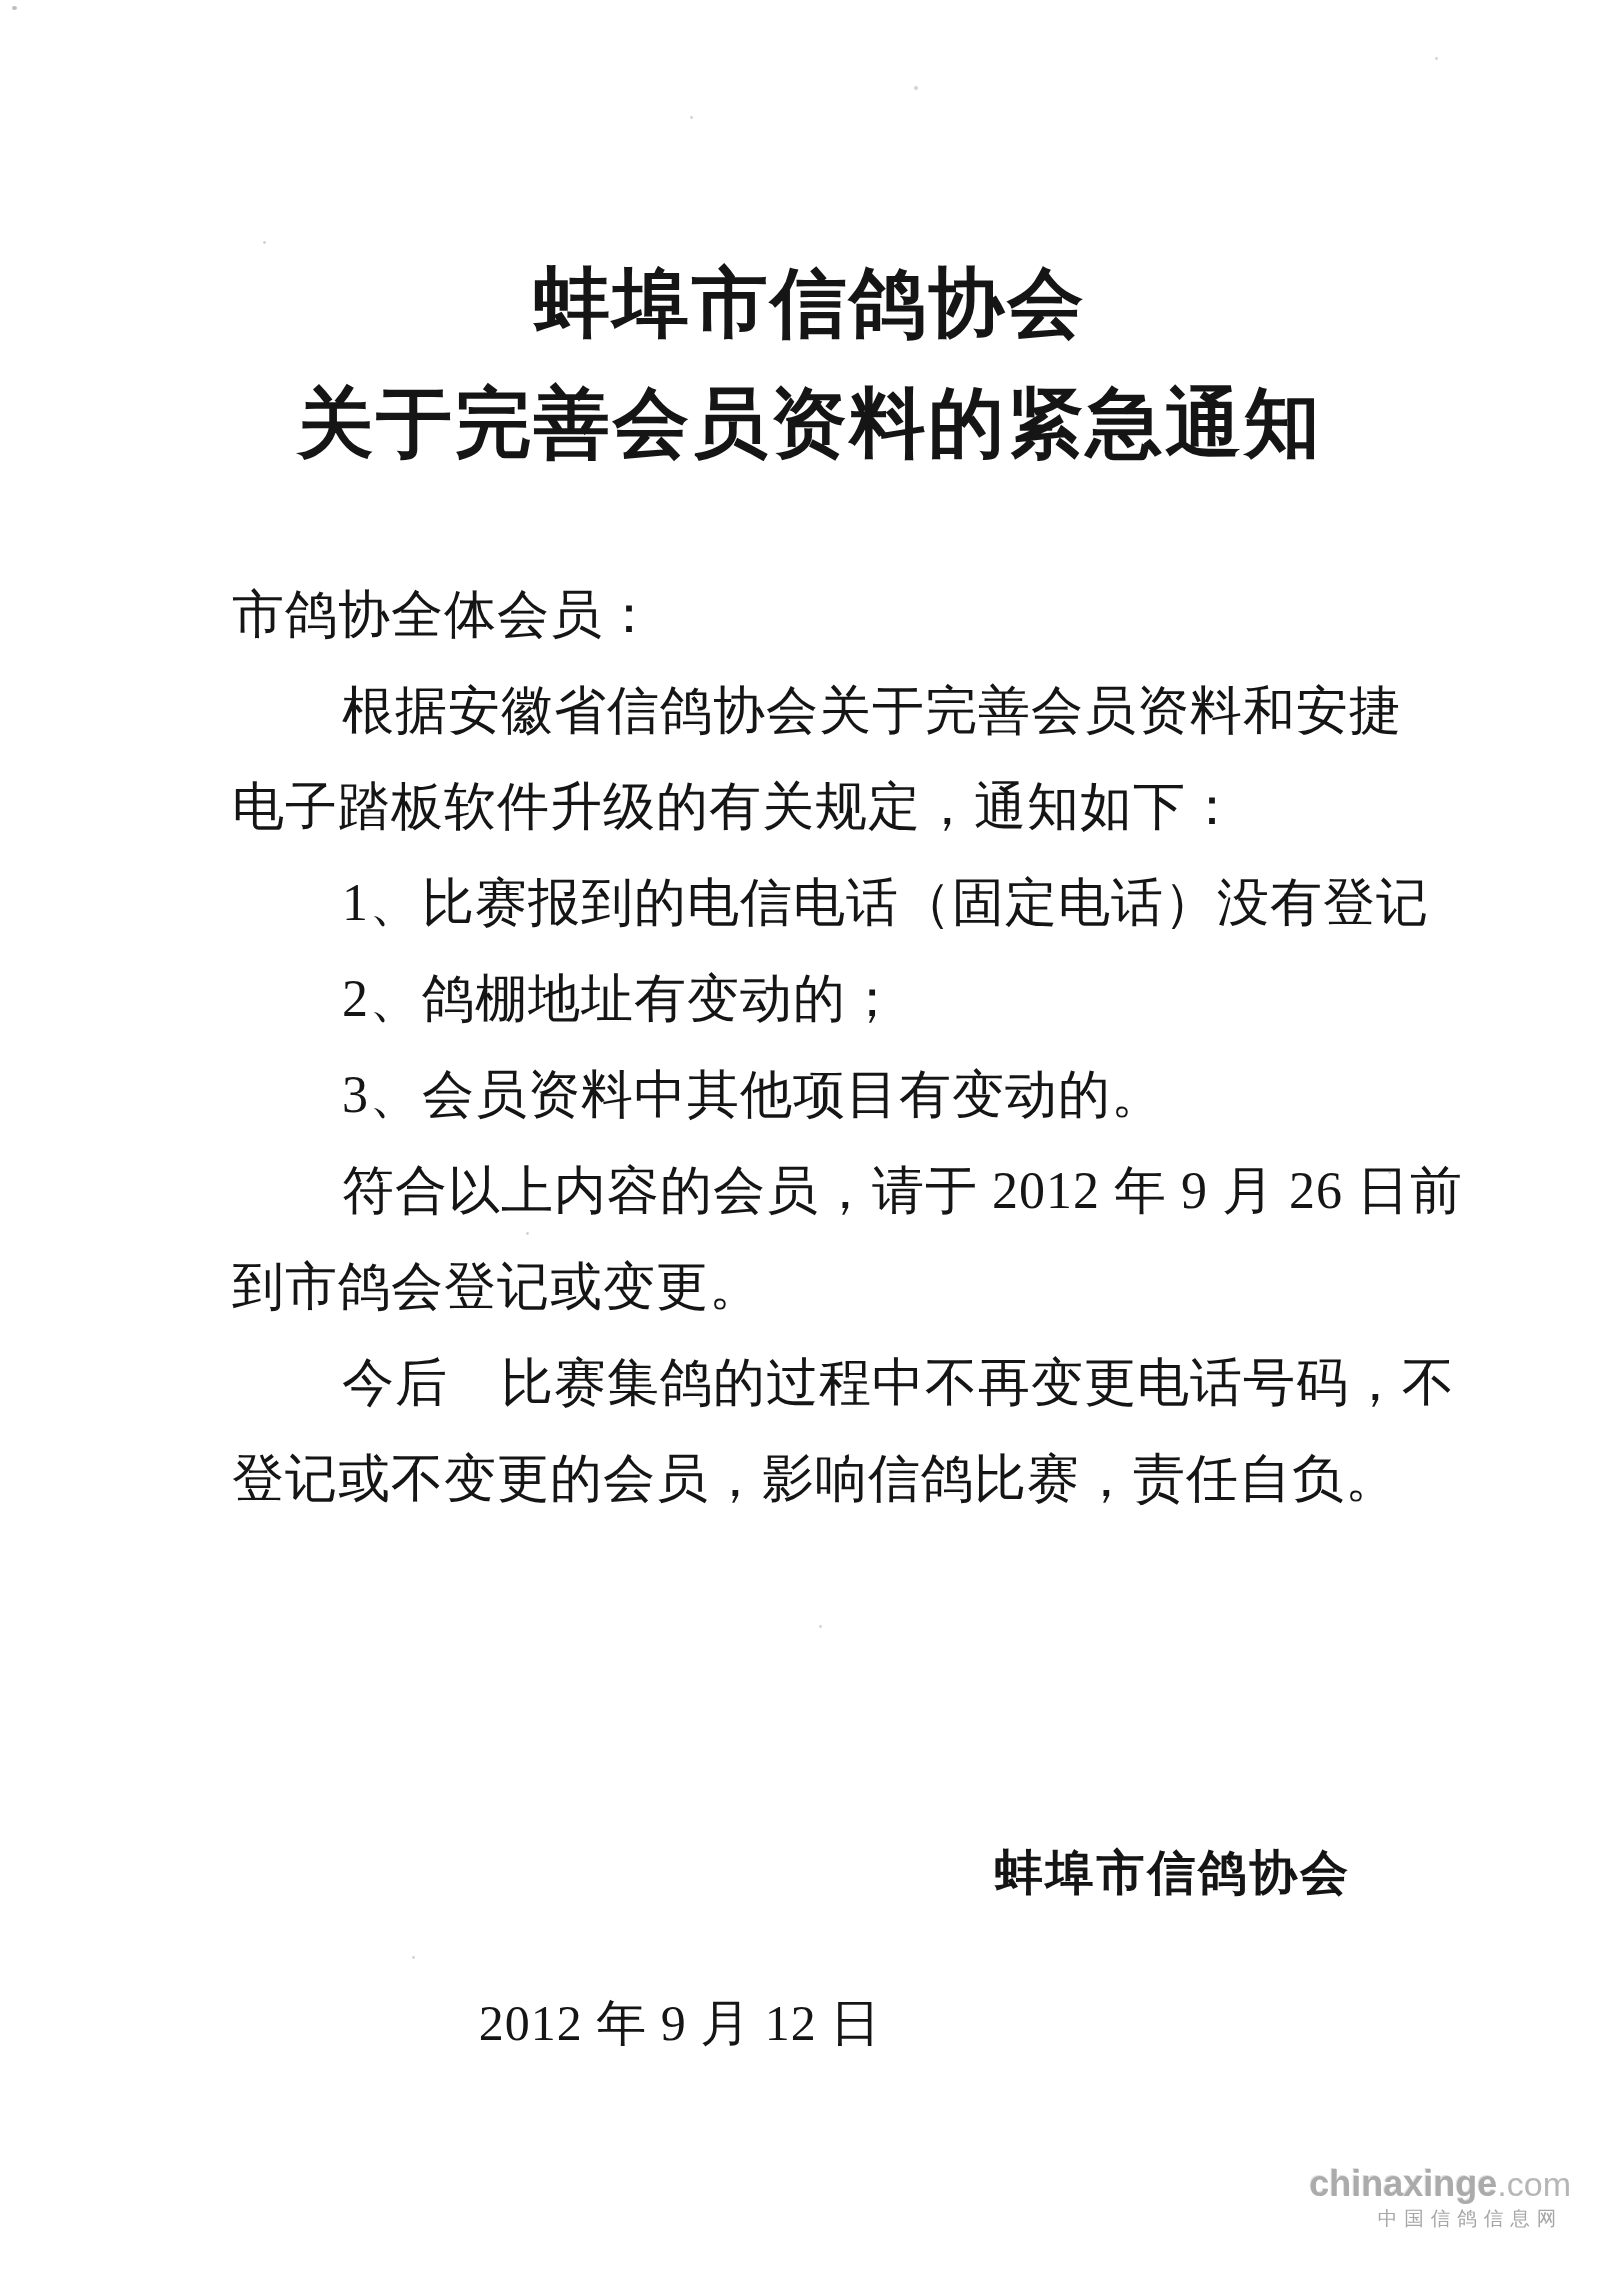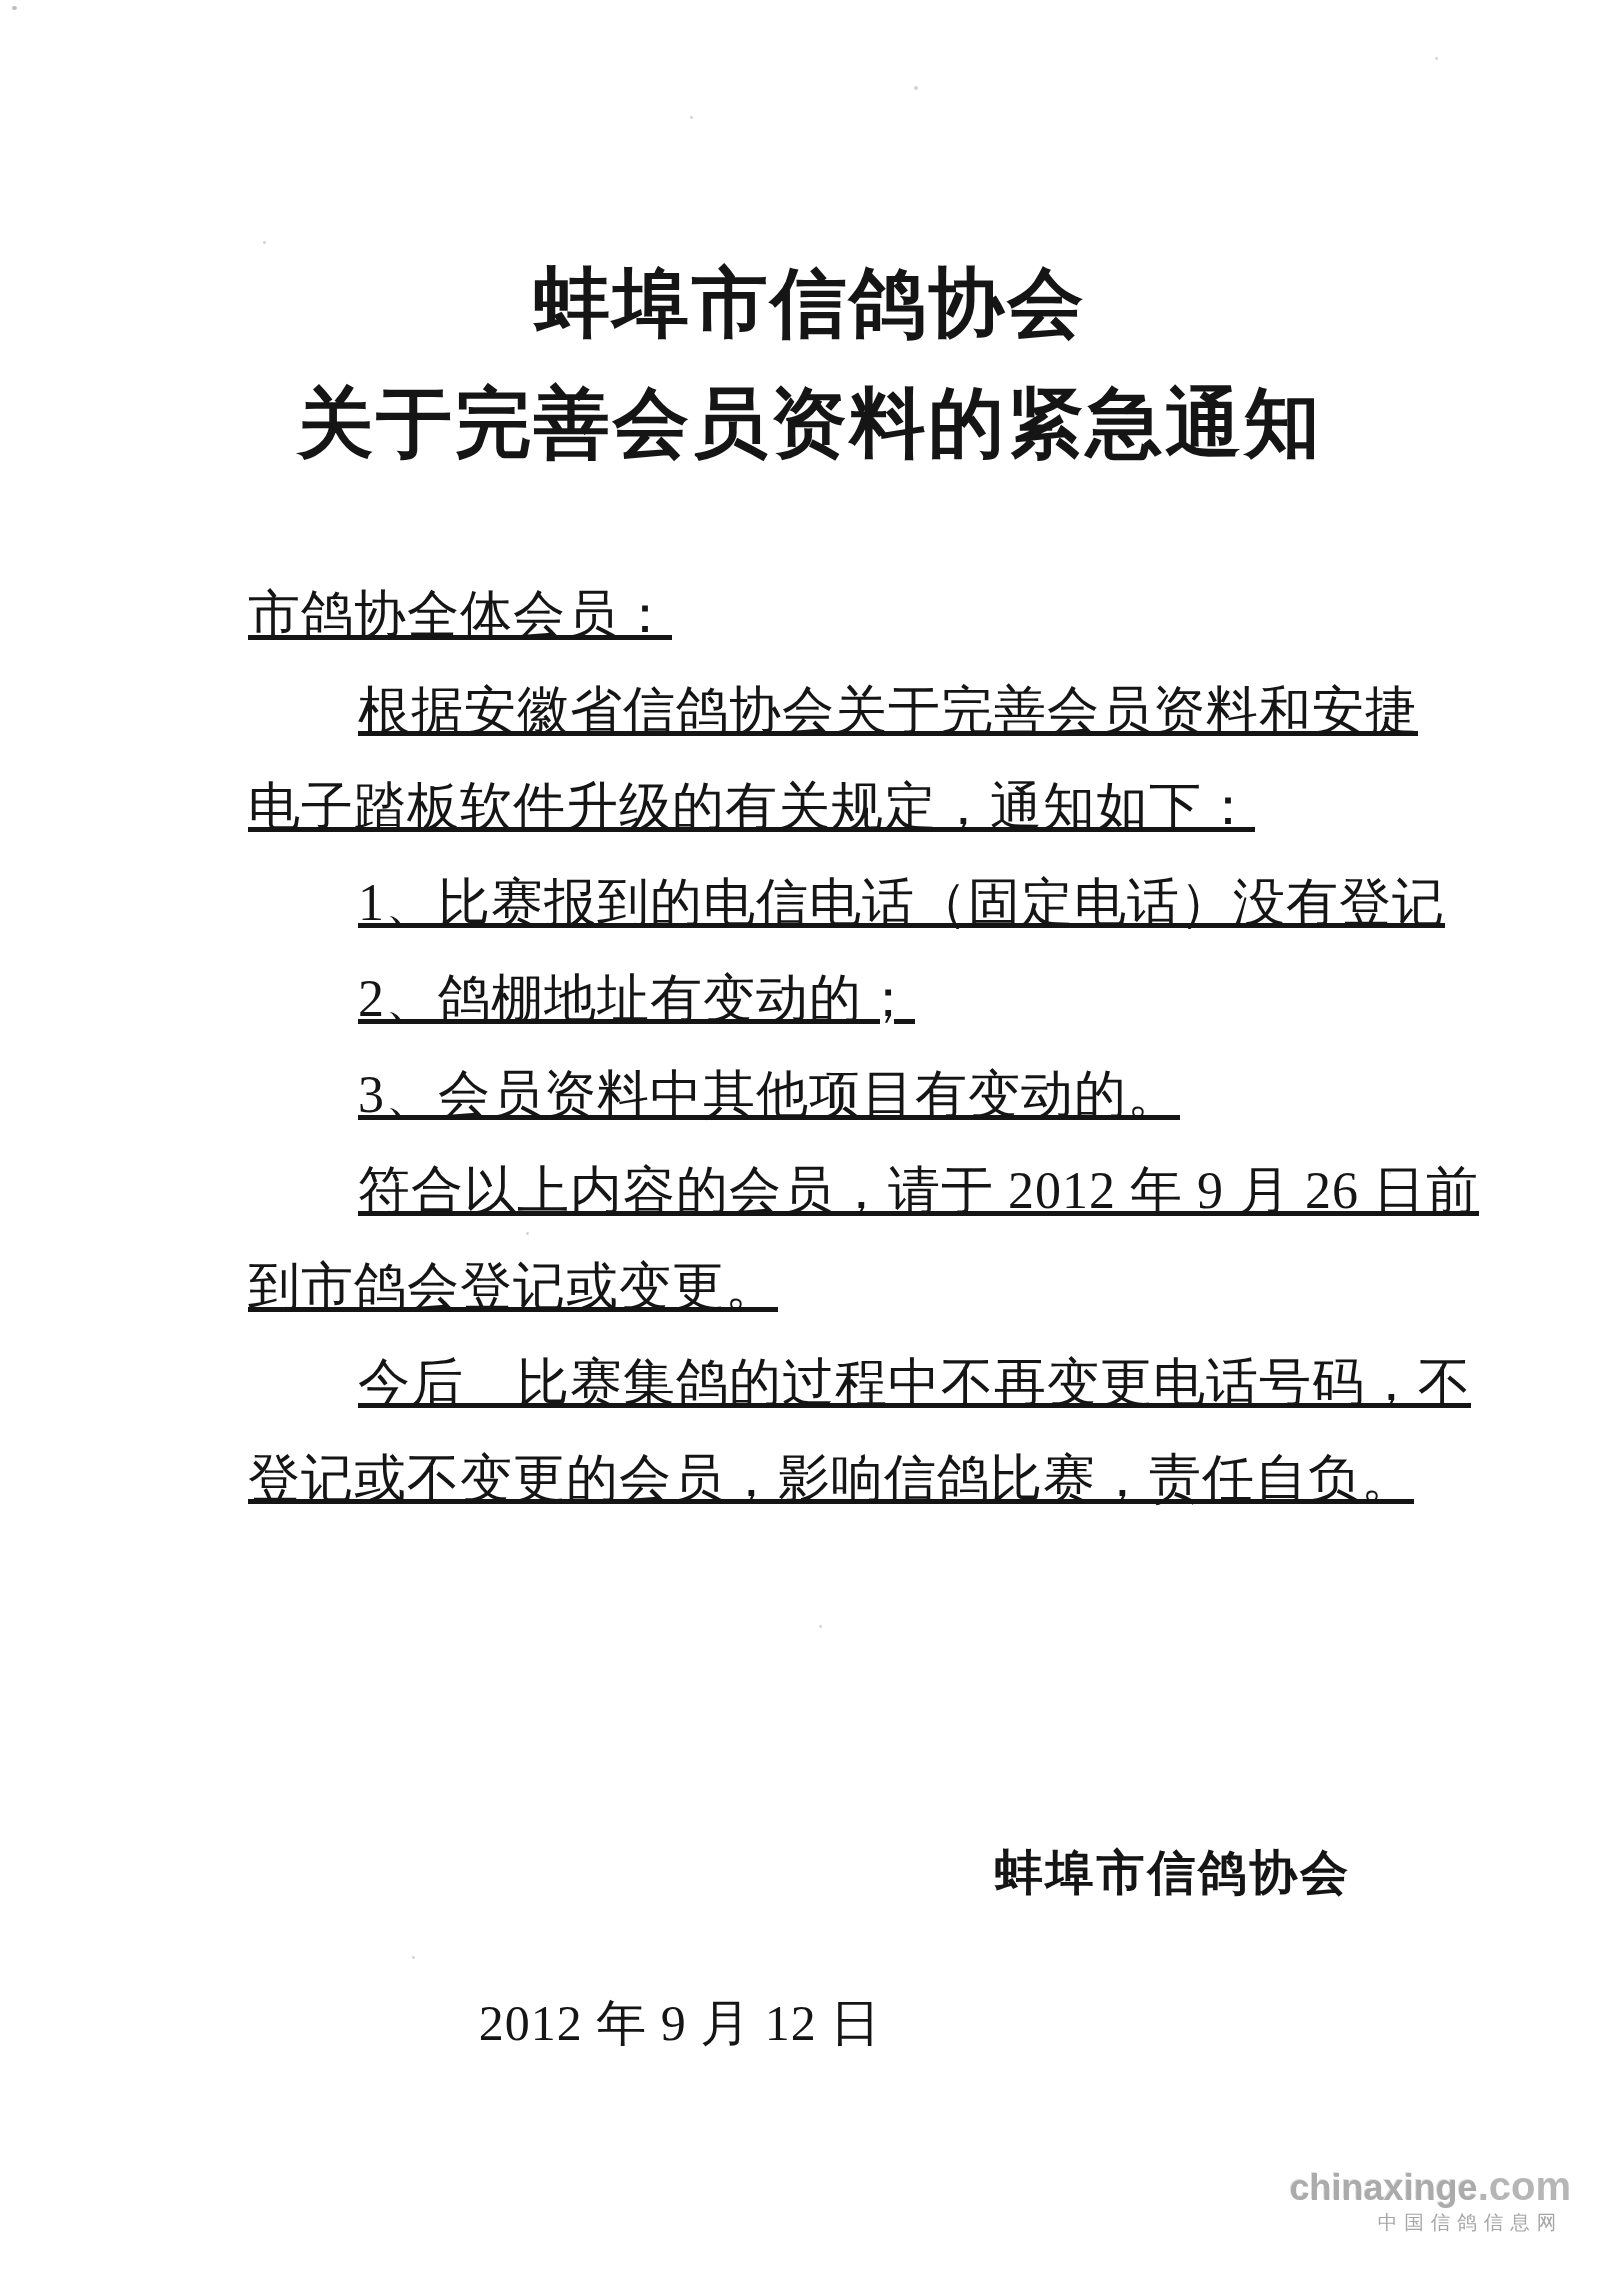--- a/index.html
+++ b/index.html
@@ -28,25 +28,24 @@
     font-size: 76px;
     line-height: 120px;
     letter-spacing: 2.9px;
     white-space: pre;
   }
 
   
   .body-block {
     position: absolute;
     top: 567px;
-    left: 248px;
+    left: 232px;
     width: 1147px;
     font-size: 52px;
     line-height: 96px;
-    text-decoration: underline;
   }
   .line { height: 96px; white-space: pre; letter-spacing: 1px; }
   .line.indent { padding-left: 110px; }
 
   
   .signature {
     position: absolute;
     top: 1841px;
     left: 0;
     width: 1351px;
@@ -80,22 +79,22 @@
     font-family: "Liberation Sans", sans-serif;
     font-weight: 700;
     font-size: 36px;
     color: #ababab;
     text-shadow: 2px 2px 0 #ffffff, -1px -1px 0 #dedede;
     white-space: pre;
     margin-top: 44px;
   }
   .wm-tld {
     font-family: "Liberation Sans", sans-serif;
-    font-weight: 700;
-    font-size: 40px;
+    font-weight: 400;
+    font-size: 34px;
     color: #b6b6b6;
     text-shadow: 2px 2px 0 #ffffff;
     white-space: pre;
   }
   .wm-caption {
     margin-top: 4px;
     padding-right: 7.8px;
     font-family: "Liberation Sans", sans-serif;
     font-size: 19.6px;
     color: #a6a6a6;

